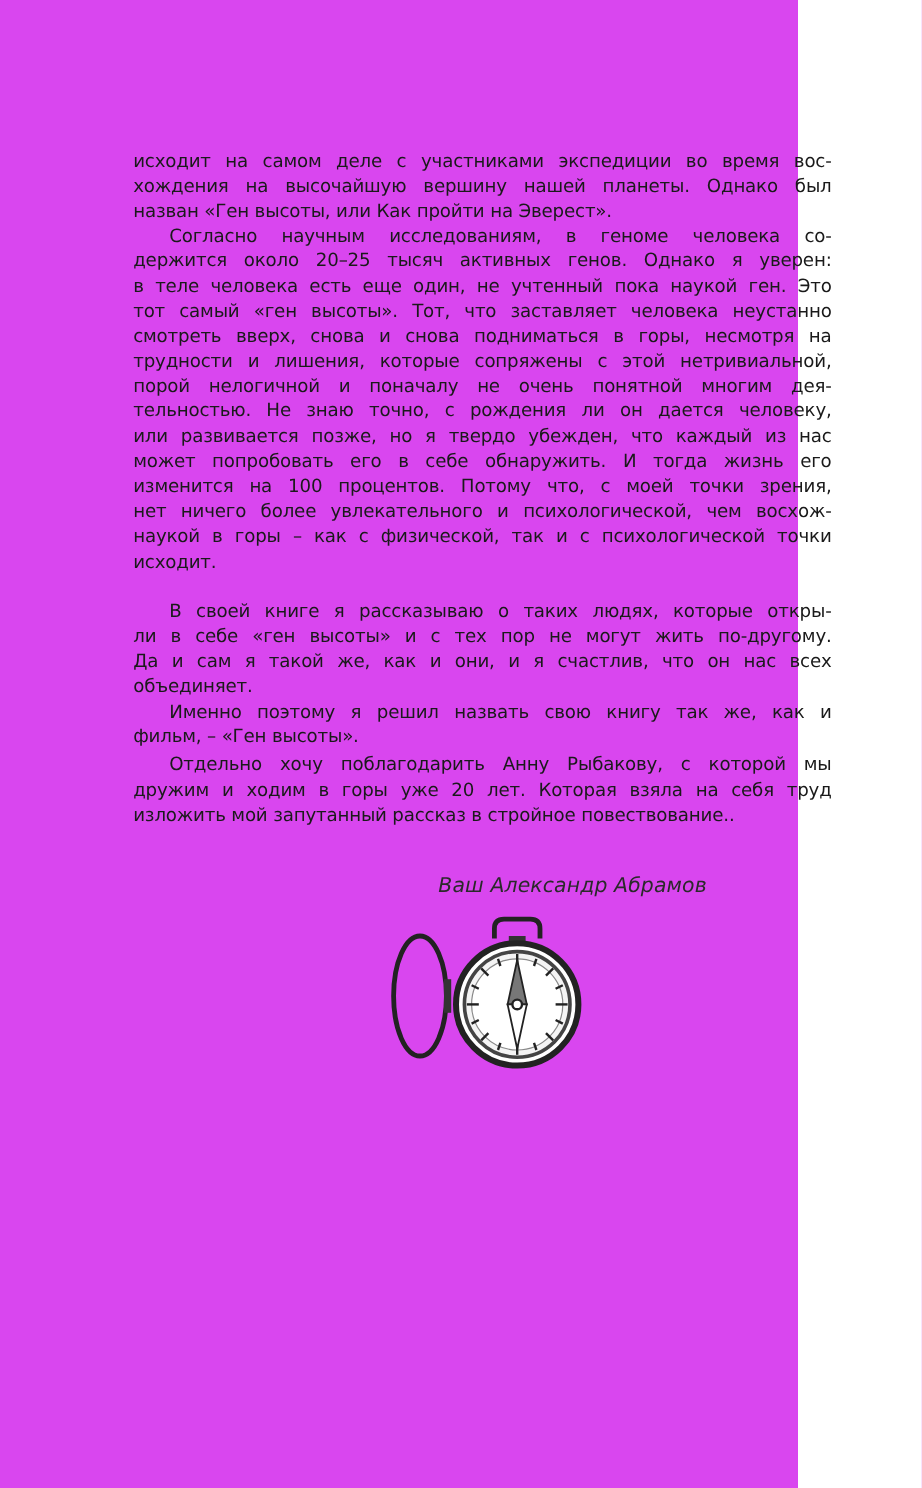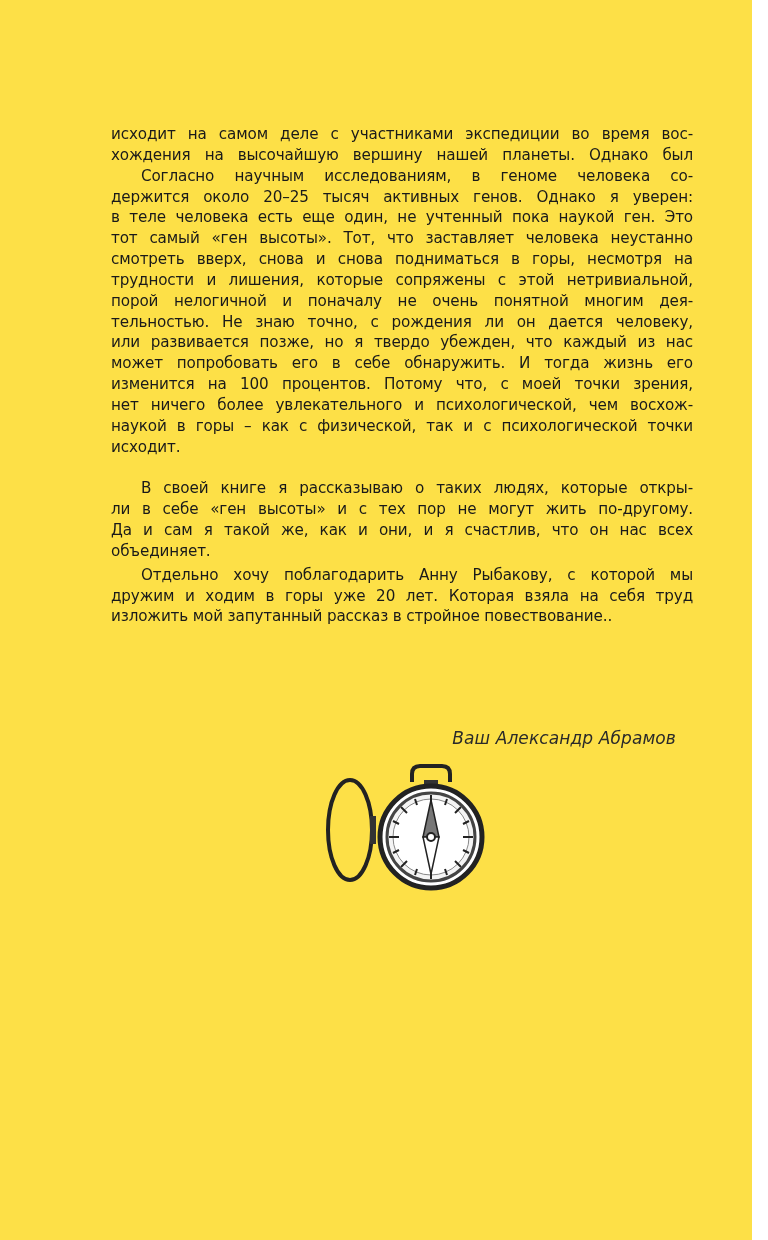--- a/index.html
+++ b/index.html
@@ -1,17 +1,17 @@
 <!DOCTYPE html>
 <html><head>
   <meta charset="utf-8">
   <style>
     html, body { margin: 0; padding: 0; background: #ffffff; }
     body { width: 768px; height: 1240px; position: relative; overflow: hidden; }
-    .page { position: absolute; left: 0; top: 0; width: 752px; height: 1240px; background: #fde047; }
+    .page { position: absolute; left: 0; top: 0; width: 665px; height: 1240px; background: #d946ef; }
     .text-block {
       position: absolute; left: 111px; top: 124px; width: 582px;
       font-family: "DejaVu Sans", sans-serif; font-size: 15.2px; color: #1a1a1a;
       line-height: 20.85px; letter-spacing: -0.15px;
     }
     .line { display: block; height: 20.85px; white-space: nowrap; text-align: justify; text-align-last: justify; }
     .line.last { text-align-last: left; }
     .line.indent { padding-left: 30px; }
     .signature {
       position: absolute; right: 76px; top: 728px;
@@ -22,20 +22,21 @@
   </style>
 </head>
 <body>
 
 <div class="page">
   <div class="text-block">
 
     <div>
       <span class="line">исходит на самом деле с участниками экспедиции во время вос-</span>
       <span class="line">хождения на высочайшую вершину нашей планеты. Однако был</span>
+      <span class="line last">назван «Ген высоты, или Как пройти на Эверест».</span>
     </div>
 
     <div>
       <span class="line indent">Согласно научным исследованиям, в геноме человека со-</span>
       <span class="line">держится около 20–25 тысяч активных генов. Однако я уверен:</span>
       <span class="line">в теле человека есть еще один, не учтенный пока наукой ген. Это</span>
       <span class="line">тот самый «ген высоты». Тот, что заставляет человека неустанно</span>
       <span class="line">смотреть вверх, снова и снова подниматься в горы, несмотря на</span>
       <span class="line">трудности и лишения, которые сопряжены с этой нетривиальной,</span>
       <span class="line">порой нелогичной и поначалу не очень понятной многим дея-</span>
@@ -49,20 +50,24 @@
       <span class="line last"></span>
     </div>
 
     <div>
       <span class="line indent">В своей книге я рассказываю о таких людях, которые откры-</span>
       <span class="line">ли в себе «ген высоты» и с тех пор не могут жить по-другому.</span>
       <span class="line">Да и сам я такой же, как и они, и я счастлив, что он нас всех</span>
       <span class="line last">объединяет.</span>
     </div>
 
+    <div>
+      <span class="line indent">Именно поэтому я решил назвать свою книгу так же, как и</span>
+      <span class="line last">фильм, – «Ген высоты».</span>
+    </div>
 
     <div style="margin-top:3px;">
       <span class="line indent">Отдельно хочу поблагодарить Анну Рыбакову, с которой мы</span>
       <span class="line">дружим и ходим в горы уже 20 лет. Которая взяла на себя труд</span>
       <span class="line last">изложить мой запутанный рассказ в стройное повествование..</span>
     </div>
   </div>
 
   <div class="signature">Ваш Александр Абрамов</div>
 

